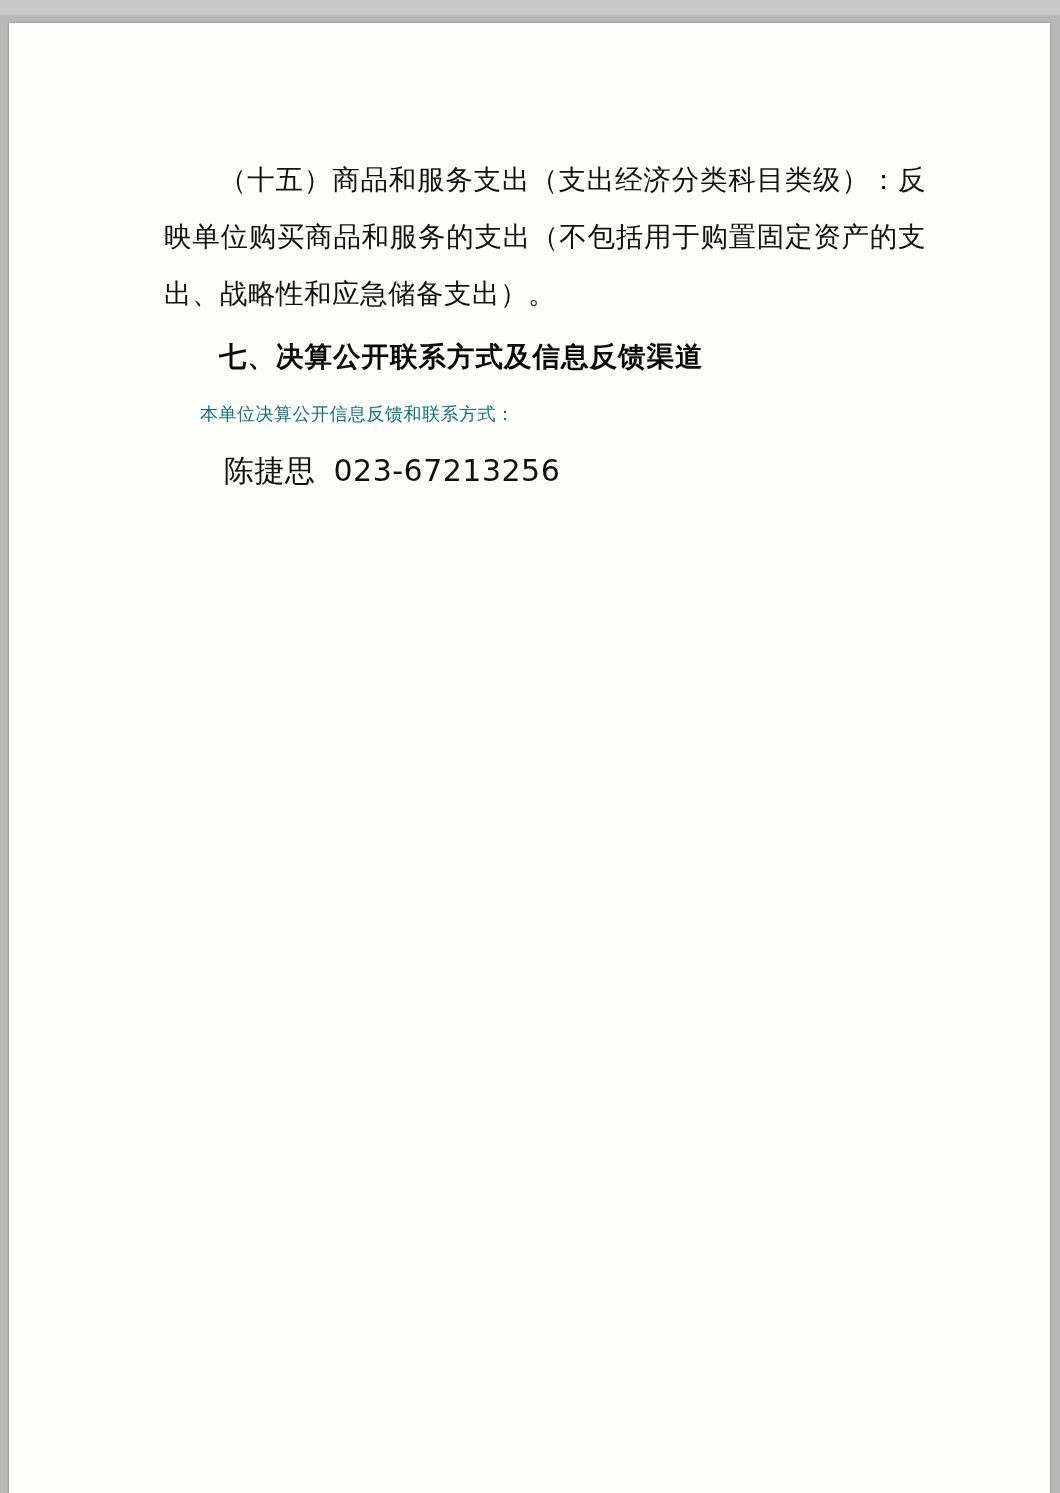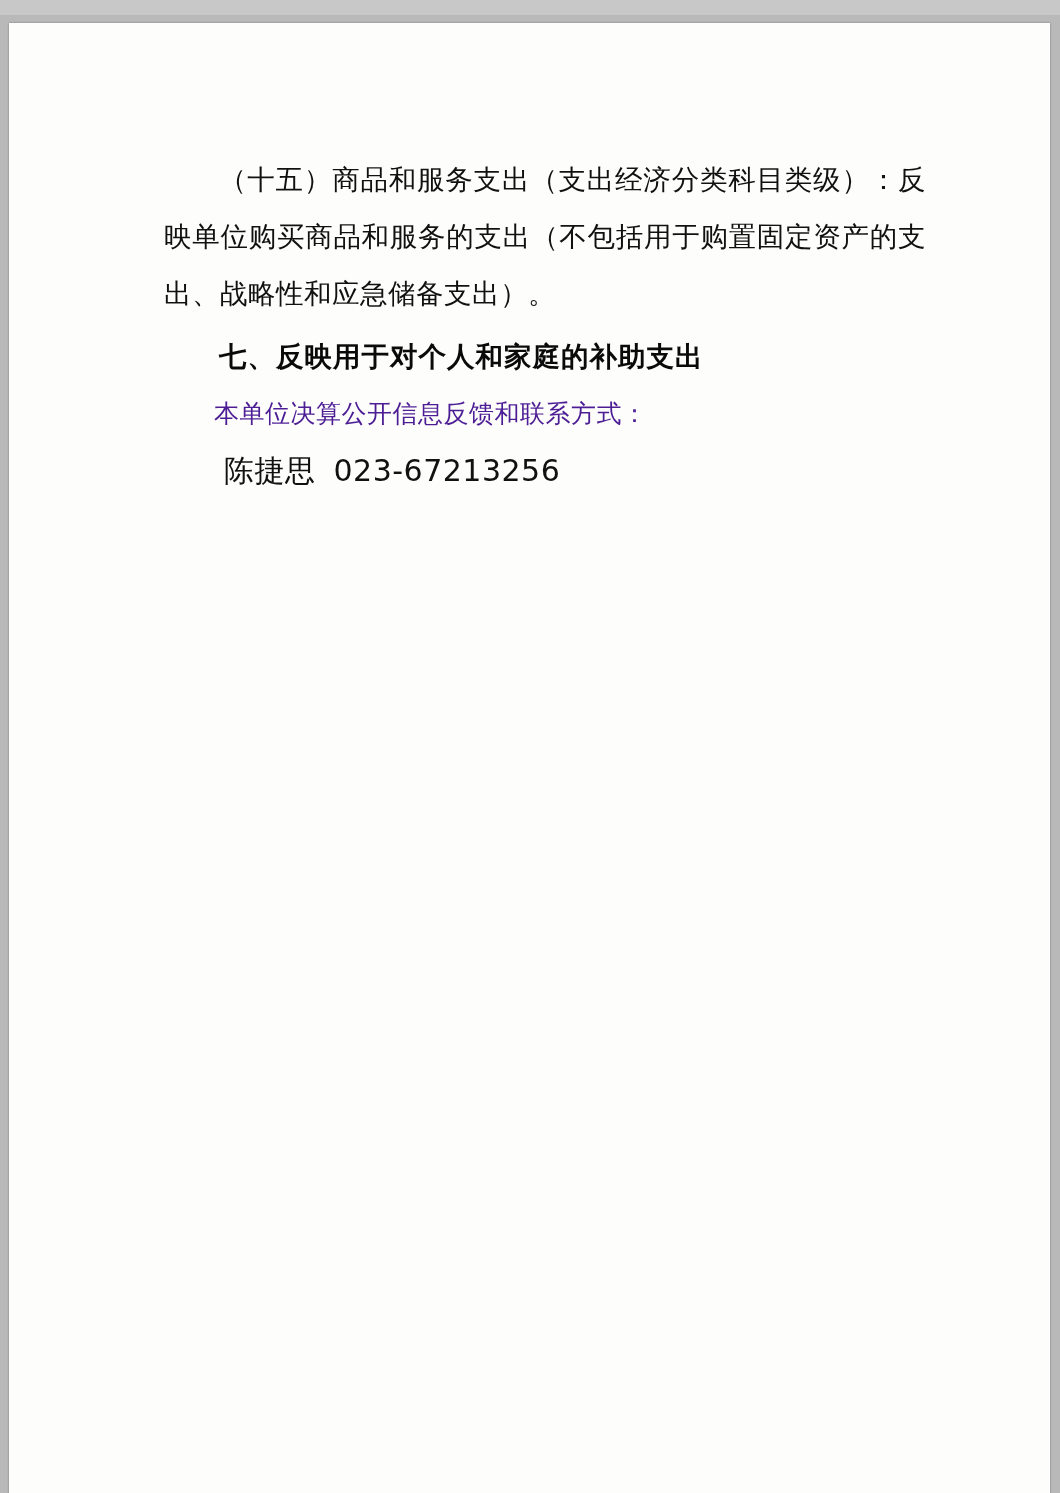--- a/index.html
+++ b/index.html
@@ -53,23 +53,23 @@
     font-size: 27.5px;
     line-height: 57px;
     color: #0a0a0a;
     text-indent: 2em;
     font-weight: bold;
     letter-spacing: 1px;
     font-family: "DejaVu Sans", "Liberation Sans", sans-serif;
   }
   p.plain {
     margin: 0;
-    font-size: 25px;
+    font-size: 18px;
     line-height: 57px;
-    color: #4c1d95;
+    color: #0f766e;
     text-indent: 2em;
     font-family: "DejaVu Sans", "Liberation Sans", sans-serif;
     letter-spacing: 0.5px;
   }
   p.contact {
     margin: 0;
     font-size: 30px;
     line-height: 57px;
     color: #111;
     text-indent: 2em;
@@ -83,21 +83,21 @@
 </style>
 </head>
 <body>
 
 <div class="page-frame">
   <div class="page">
     <div class="content">
 
       <p class="para">（十五）商品和服务支出（支出经济分类科目类级）：反映单位购买商品和服务的支出（不包括用于购置固定资产的支出、战略性和应急储备支出）。</p>
 
-      <h2 class="section-heading">七、反映用于对个人和家庭的补助支出</h2>
+      <h2 class="section-heading">七、决算公开联系方式及信息反馈渠道</h2>
 
       <p class="plain">本单位决算公开信息反馈和联系方式：</p>
 
       <p class="contact">
         <span>陈捷思</span><span class="phone">023-67213256</span>
       </p>
 
     </div>
   </div>
 </div>

